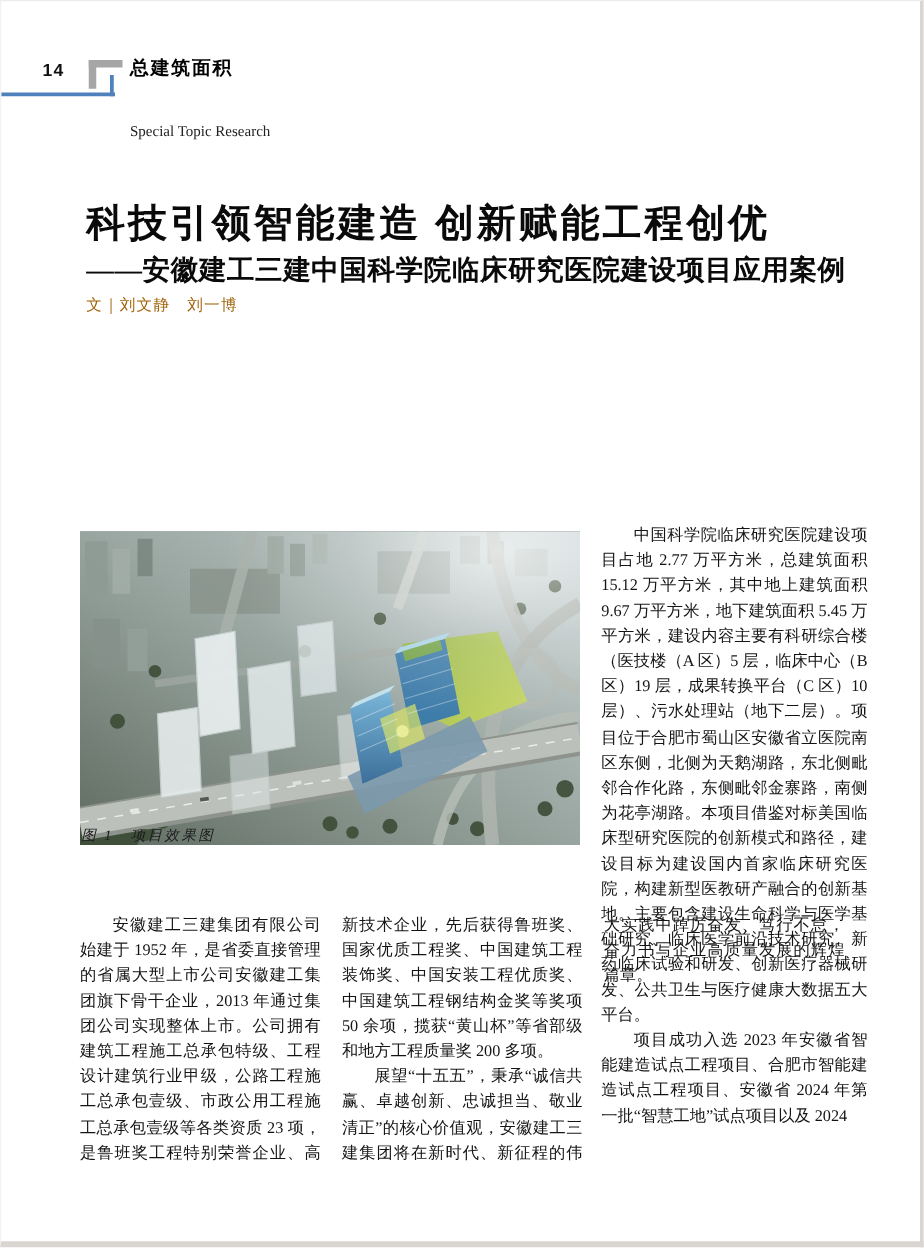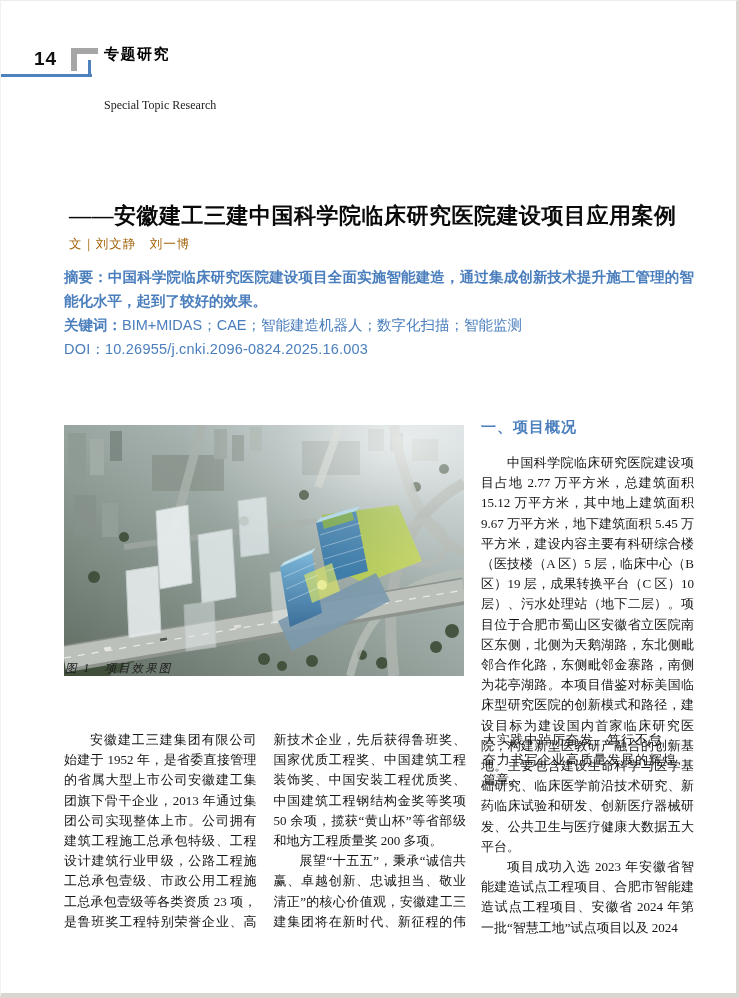--- a/index.html
+++ b/index.html
@@ -5,21 +5,21 @@
   html,body{margin:0;padding:0;background:#ffffff;}
   body{font-family:"Liberation Serif","DejaVu Serif",serif;-webkit-font-smoothing:antialiased;}
   .page{
     position:relative;width:739px;height:998px;background:#ffffff;overflow:hidden;
     box-sizing:border-box;
     border-top:1px solid #ececec;border-left:1px solid #f2f2f2;
     border-right:3px solid #d9d6d1;border-bottom:5px solid #d9d6d1;
   }
   
   .page-num{position:absolute;left:33px;top:47px;font-family:"Liberation Sans","DejaVu Sans",sans-serif;
-    font-size:19px;font-weight:700;color:#111;letter-spacing:1px;}
+    font-size:14px;font-weight:700;color:#111;letter-spacing:1px;}
   .rule-blue-h{position:absolute;left:0;top:73px;width:91px;height:3px;background:#4f81bd;}
   .rule-blue-v{position:absolute;left:87px;top:59px;width:3px;height:17px;background:#4f81bd;}
   .bracket-gray-h{position:absolute;left:70px;top:47px;width:27px;height:6px;background:#a6a6a6;}
   .bracket-gray-v{position:absolute;left:70px;top:47px;width:6px;height:23px;background:#a6a6a6;}
   .section-zh{position:absolute;left:103px;top:44px;font-family:"Liberation Sans","DejaVu Sans",sans-serif;
     font-size:15px;font-weight:700;color:#000;letter-spacing:1.5px;}
   .section-en{position:absolute;left:103px;top:63px;font-family:"Liberation Serif","DejaVu Serif",serif;
     font-size:12px;color:#222;margin-top:34px;}
   
   .art-title{position:absolute;left:68px;top:136px;width:640px;
@@ -57,31 +57,27 @@
 </head>
 <body>
 
 <div class="page">
 
   <div class="page-num">14</div>
   <div class="bracket-gray-h"></div>
   <div class="bracket-gray-v"></div>
   <div class="rule-blue-h"></div>
   <div class="rule-blue-v"></div>
-  <div class="section-zh">专题研究</div>
+  <div class="section-zh">总建筑面积</div>
   <div class="section-en">Special Topic Research</div>
 
+  <h1 class="art-title">科技引领智能建造  创新赋能工程创优</h1>
   <h2 class="art-subtitle">——安徽建工三建中国科学院临床研究医院建设项目应用案例</h2>
   <div class="art-byline">文｜刘文静　刘一博</div>
 
-  <div class="abstract">
-    <p class="abs-body"><span>摘要：</span><span>中国科学院临床研究医院建设项目全面实施智能建造，通过集成创新技术提升施工管理的智能化水平，起到了较好的效果。</span></p>
-    <p><span class="kw-label">关键词：</span><span class="kw-value">BIM+MIDAS；CAE；智能建造机器人；数字化扫描；智能监测</span></p>
-    <p class="doi-line"><span>DOI：</span><span>10.26955/j.cnki.2096-0824.2025.16.003</span></p>
-  </div>
 
   <div class="figure">
     <svg width="400" height="251" viewBox="0 0 400 251" xmlns="http://www.w3.org/2000/svg">
       <defs>
         <linearGradient id="gBase" x1="0" y1="1" x2="1" y2="0">
           <stop offset="0" stop-color="#5f6b60"></stop>
           <stop offset="0.45" stop-color="#93a09a"></stop>
           <stop offset="1" stop-color="#ccd6d8"></stop>
         </linearGradient>
         <radialGradient id="gGlare" cx="0.84" cy="0.06" r="0.55">
@@ -188,18 +184,17 @@
     </svg>
   </div>
   <div class="fig-caption">图 1　项目效果图</div>
 
   <div class="bodycols">
     <p>安徽建工三建集团有限公司始建于 1952 年，是省委直接管理的省属大型上市公司安徽建工集团旗下骨干企业，2013 年通过集团公司实现整体上市。公司拥有建筑工程施工总承包特级、工程设计建筑行业甲级，公路工程施工总承包壹级、市政公用工程施工总承包壹级等各类资质 23 项，是鲁班奖工程特别荣誉企业、高新技术企业，先后获得鲁班奖、国家优质工程奖、中国建筑工程装饰奖、中国安装工程优质奖、中国建筑工程钢结构金奖等奖项 50 余项，揽获“黄山杯”等省部级和地方工程质量奖 200 多项。</p>
     <p>展望“十五五”，秉承“诚信共赢、卓越创新、忠诚担当、敬业清正”的核心价值观，安徽建工三建集团将在新时代、新征程的伟大实践中踔厉奋发、笃行不怠，奋力书写企业高质量发展的辉煌篇章。</p>
   </div>
 
   <div class="rightcol">
-    <h3 class="sec-heading">一、项目概况</h3>
     <p>中国科学院临床研究医院建设项目占地 2.77 万平方米，总建筑面积 15.12 万平方米，其中地上建筑面积 9.67 万平方米，地下建筑面积 5.45 万平方米，建设内容主要有科研综合楼（医技楼（A 区）5 层，临床中心（B 区）19 层，成果转换平台（C 区）10 层）、污水处理站（地下二层）。项目位于合肥市蜀山区安徽省立医院南区东侧，北侧为天鹅湖路，东北侧毗邻合作化路，东侧毗邻金寨路，南侧为花亭湖路。本项目借鉴对标美国临床型研究医院的创新模式和路径，建设目标为建设国内首家临床研究医院，构建新型医教研产融合的创新基地。主要包含建设生命科学与医学基础研究、临床医学前沿技术研究、新药临床试验和研发、创新医疗器械研发、公共卫生与医疗健康大数据五大平台。</p>
     <p>项目成功入选 2023 年安徽省智能建造试点工程项目、合肥市智能建造试点工程项目、安徽省 2024 年第一批“智慧工地”试点项目以及 2024</p>
   </div>
 
 </div>
 
 </body></html>

